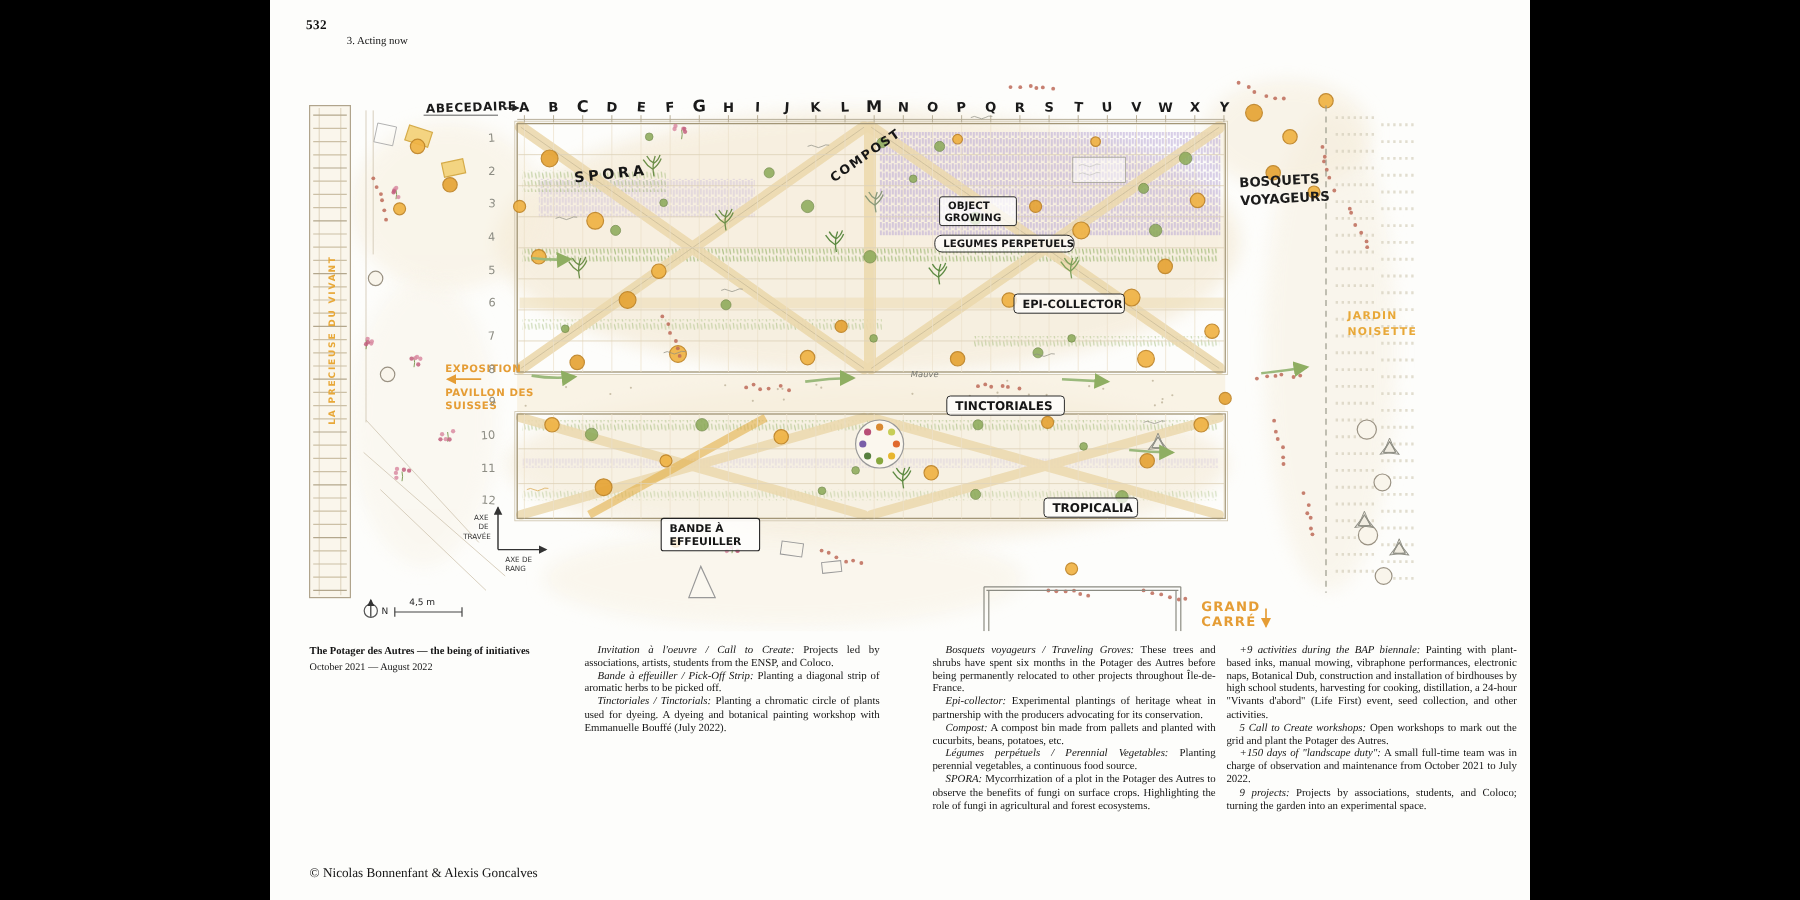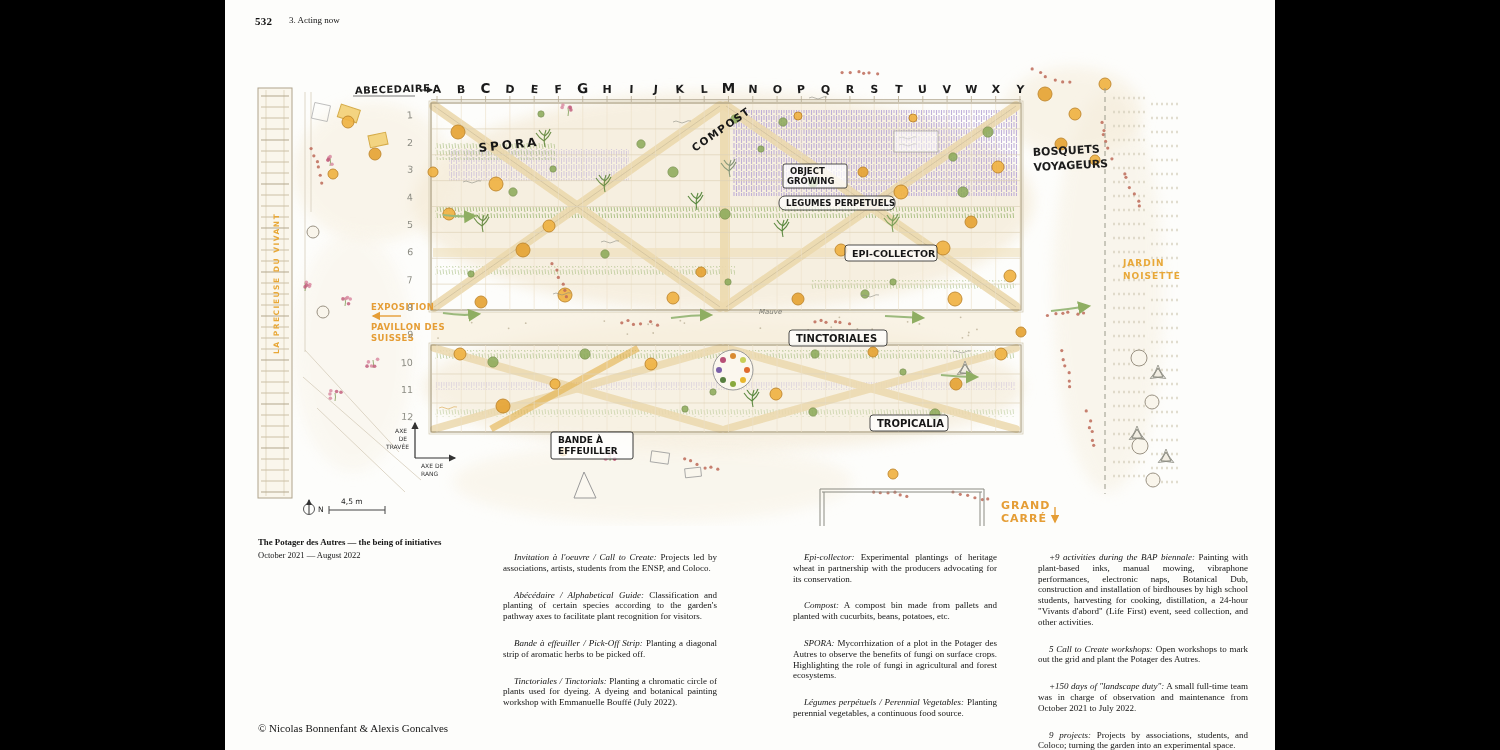--- a/index.html
+++ b/index.html
@@ -1,32 +1,32 @@
 <!DOCTYPE html>
 <html><head>
 <meta charset="utf-8">
 <style>
   *{box-sizing:border-box}
   html,body{margin:0;padding:0}
   body{background:#000;font-family:"Liberation Serif",serif;color:#141414}
   .stage{position:relative;width:1500px;height:750px;background:#000;overflow:hidden}
   .page{position:absolute;left:225px;top:0;width:1050px;height:750px;background:#fdfdfb}
   .folio{position:absolute;left:30px;top:15px;font-size:11px;font-weight:bold;letter-spacing:.3px}
-  .chapter{position:absolute;left:64px;top:15px;font-size:9px}
+  .chapter{position:absolute;left:64px;top:29px;font-size:9px}
   .plan-wrap{position:absolute;left:28px;top:52px;width:952px;height:474px}
   #plan-svg{display:block;width:952px;height:474px}
   #plan-svg text{font-family:"DejaVu Sans",sans-serif}
   .caption{position:absolute;left:33px;top:537px;width:225px}
   .caption-title{font-weight:bold;font-size:8.8px;white-space:nowrap}
   .caption-dates{font-size:8.5px;margin-top:3px}
   .col{position:absolute;top:536px;font-size:9px;line-height:10.8px;text-align:justify}
   .col1{left:262px;width:246px}
   .col2{left:552px;width:236px}
   .col3{left:797px;width:242px}
-  .entry{margin:16px;text-indent:11px}
+  .entry{margin:0;text-indent:11px}
   .term{font-style:italic}
   .copyright{position:absolute;left:33px;top:722px;font-size:11px}
 </style>
 </head>
 <body>
 
 <div class="stage">
   <div class="page">
 
     <span class="folio">532</span>
@@ -723,30 +723,30 @@
       </svg>
     </div>
 
     <div class="caption">
       <div class="caption-title">The Potager des Autres — the being of initiatives</div>
       <div class="caption-dates">October 2021 — August 2022</div>
     </div>
 
     <div class="col col1">
       <p class="entry"><span class="term">Invitation à l'oeuvre / Call to Create:</span> <span>Projects led by associations, artists, students from the ENSP, and Coloco.</span></p>
-      <p class="entry"><span class="term">Abécédaire / Alphabetical Guide:</span> <span>Classification and planting of certain species according to the garden's pathway axes to facilitate plant recognition for visitors.</span></p>
       <p class="entry"><span class="term">Bande à effeuiller / Pick-Off Strip:</span> <span>Planting a diagonal strip of aromatic herbs to be picked off.</span></p>
       <p class="entry"><span class="term">Tinctoriales / Tinctorials:</span> <span>Planting a chromatic circle of plants used for dyeing. A dyeing and botanical painting workshop with Emmanuelle Bouffé (July 2022).</span></p>
     </div>
 
     <div class="col col2">
+      <p class="entry"><span class="term">Bosquets voyageurs / Traveling Groves:</span> <span>These trees and shrubs have spent six months in the Potager des Autres before being permanently relocated to other projects throughout Île-de-France.</span></p>
       <p class="entry"><span class="term">Epi-collector:</span> <span>Experimental plantings of heritage wheat in partnership with the producers advocating for its conservation.</span></p>
       <p class="entry"><span class="term">Compost:</span> <span>A compost bin made from pallets and planted with cucurbits, beans, potatoes, etc.</span></p>
+      <p class="entry"><span class="term">Légumes perpétuels / Perennial Vegetables:</span> <span>Planting perennial vegetables, a continuous food source.</span></p>
       <p class="entry"><span class="term">SPORA:</span> <span>Mycorrhization of a plot in the Potager des Autres to observe the benefits of fungi on surface crops. Highlighting the role of fungi in agricultural and forest ecosystems.</span></p>
-      <p class="entry"><span class="term">Légumes perpétuels / Perennial Vegetables:</span> <span>Planting perennial vegetables, a continuous food source.</span></p>
     </div>
 
     <div class="col col3">
       <p class="entry"><span class="term">+9 activities during the BAP biennale:</span> <span>Painting with plant-based inks, manual mowing, vibraphone performances, electronic naps, Botanical Dub, construction and installation of birdhouses by high school students, harvesting for cooking, distillation, a 24-hour "Vivants d'abord" (Life First) event, seed collection, and other activities.</span></p>
       <p class="entry"><span class="term">5 Call to Create workshops:</span> <span>Open workshops to mark out the grid and plant the Potager des Autres.</span></p>
       <p class="entry"><span class="term">+150 days of "landscape duty":</span> <span>A small full-time team was in charge of observation and maintenance from October 2021 to July 2022.</span></p>
       <p class="entry"><span class="term">9 projects:</span> <span>Projects by associations, students, and Coloco; turning the garden into an experimental space.</span></p>
     </div>
 
     <div class="copyright">© Nicolas Bonnenfant &amp; Alexis Goncalves</div>

